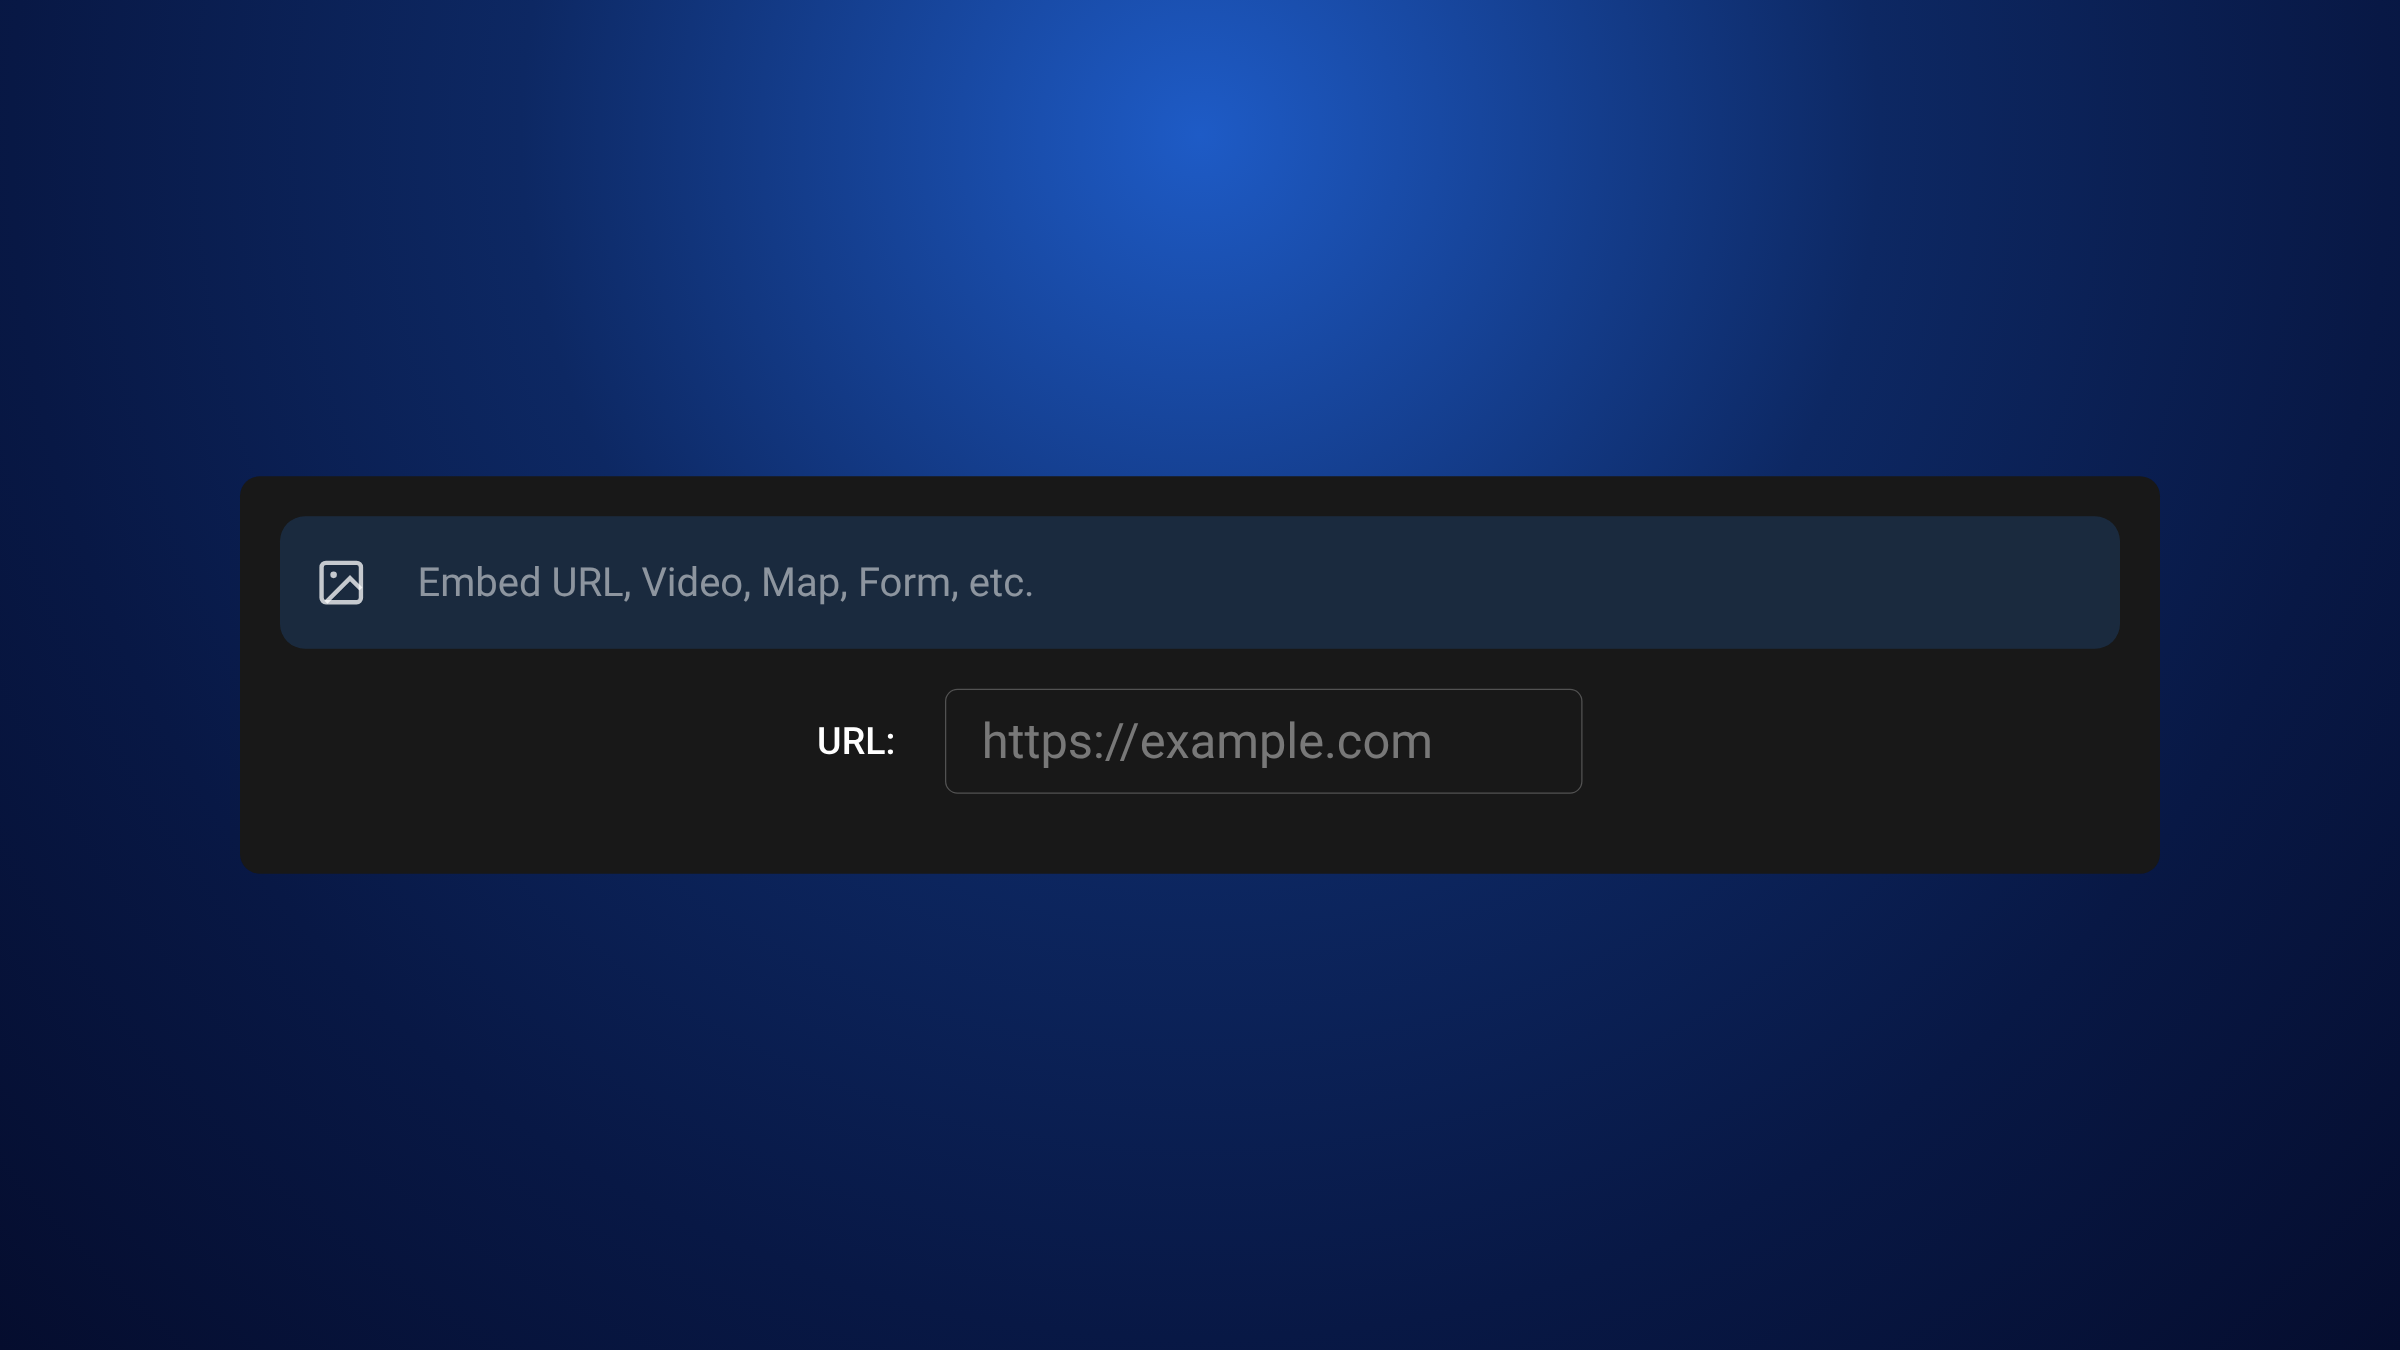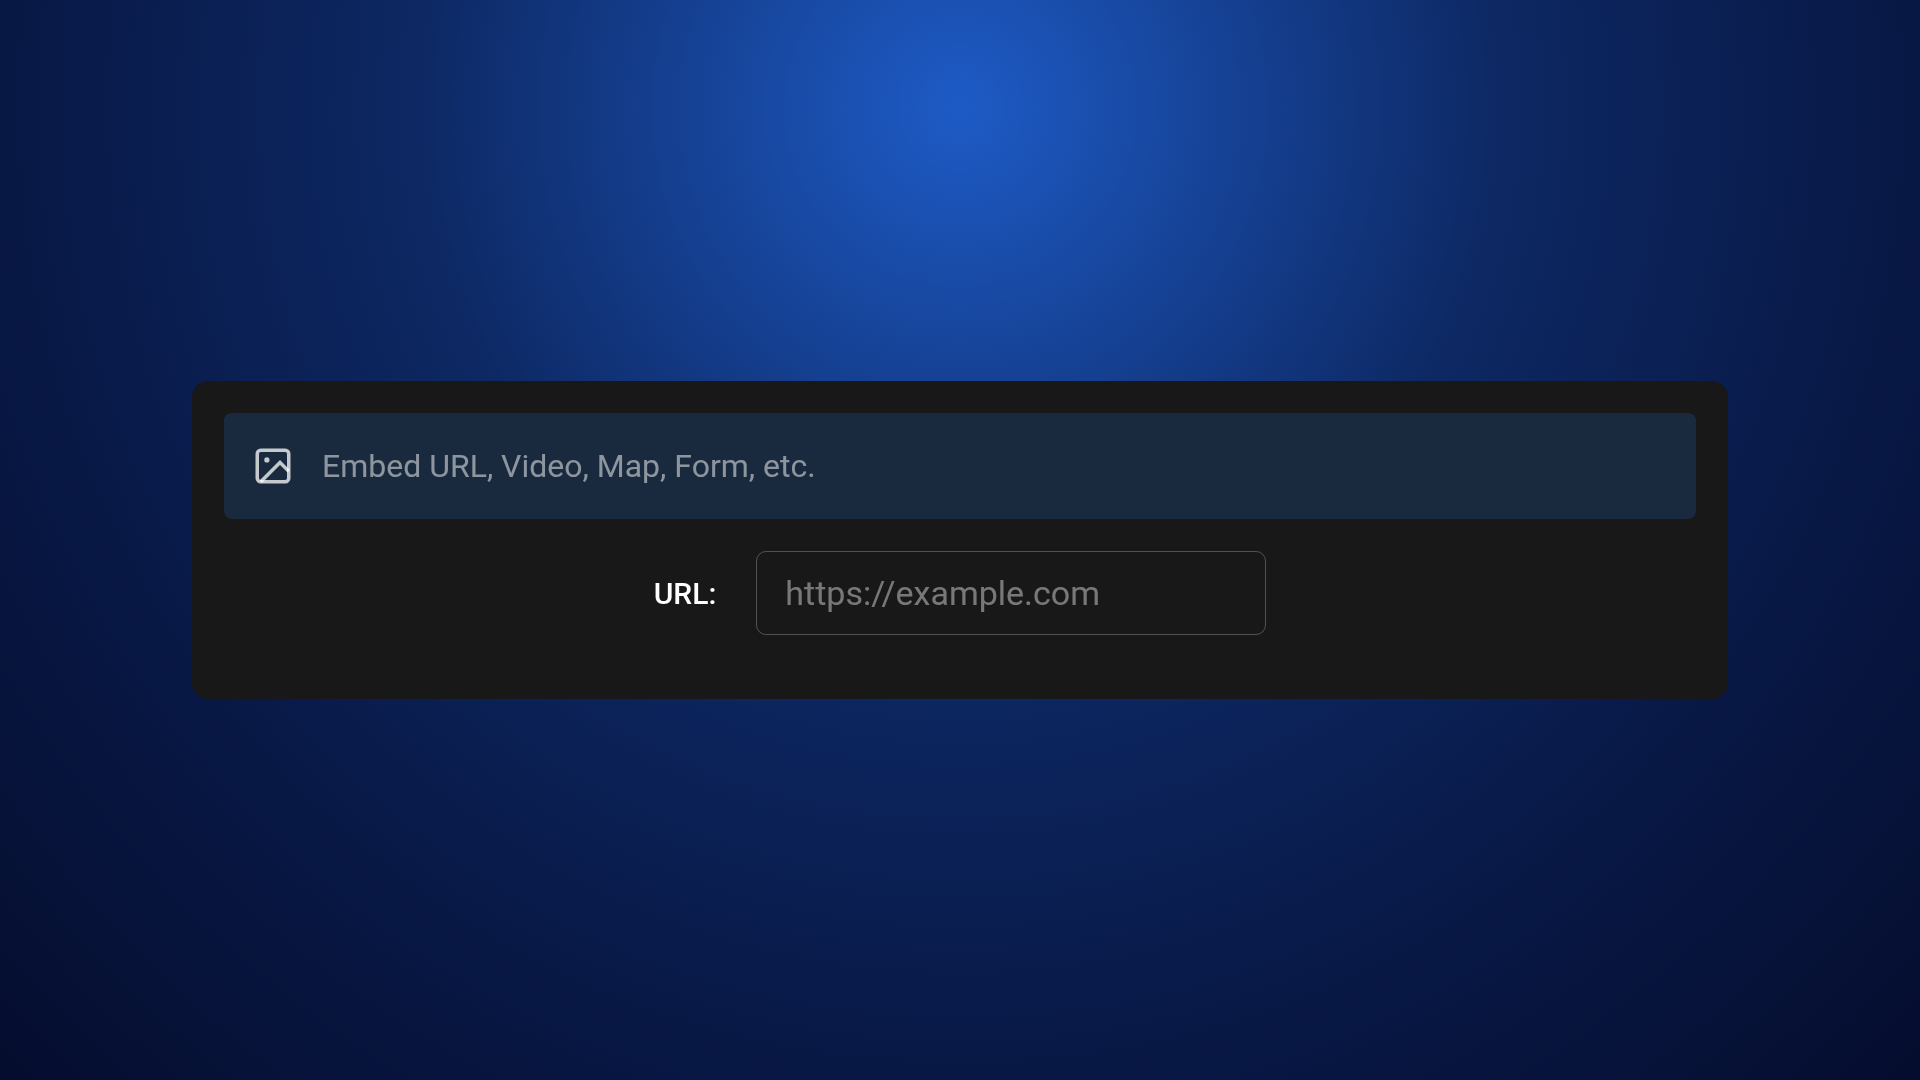--- a/index.html
+++ b/index.html
@@ -21,25 +21,25 @@
     
     .dialog {
       width: 1536px;
       background: #181818;
       border-radius: 16px;
       padding: 32px;
     }
     
     .embed-bar {
       background: rgba(30, 58, 95, 0.55);
-      border-radius: 8px;
+      border-radius: 20px;
       padding: 32px 28px;
       display: flex;
       align-items: center;
-      gap: 28px;
+      gap: 40px;
       margin-bottom: 32px;
     }
     
     .image-icon {
       width: 42px;
       height: 42px;
       stroke: rgba(255,255,255,0.75);
       stroke-width: 2;
       fill: none;
       flex-shrink: 0;
@@ -66,21 +66,21 @@
       font-weight: 500;
     }
     
     .url-input {
       width: 510px;
       height: 84px;
       background: transparent;
       border: 1px solid rgba(255,255,255,0.25);
       border-radius: 10px;
       padding: 11px 28px;
-      font-size: 34px;
+      font-size: 39px;
       color: #fff;
       outline: none;
       font-family: inherit;
     }
     
     .url-input::placeholder {
       color: rgba(255,255,255,0.42);
     }
     
     .button-row {

